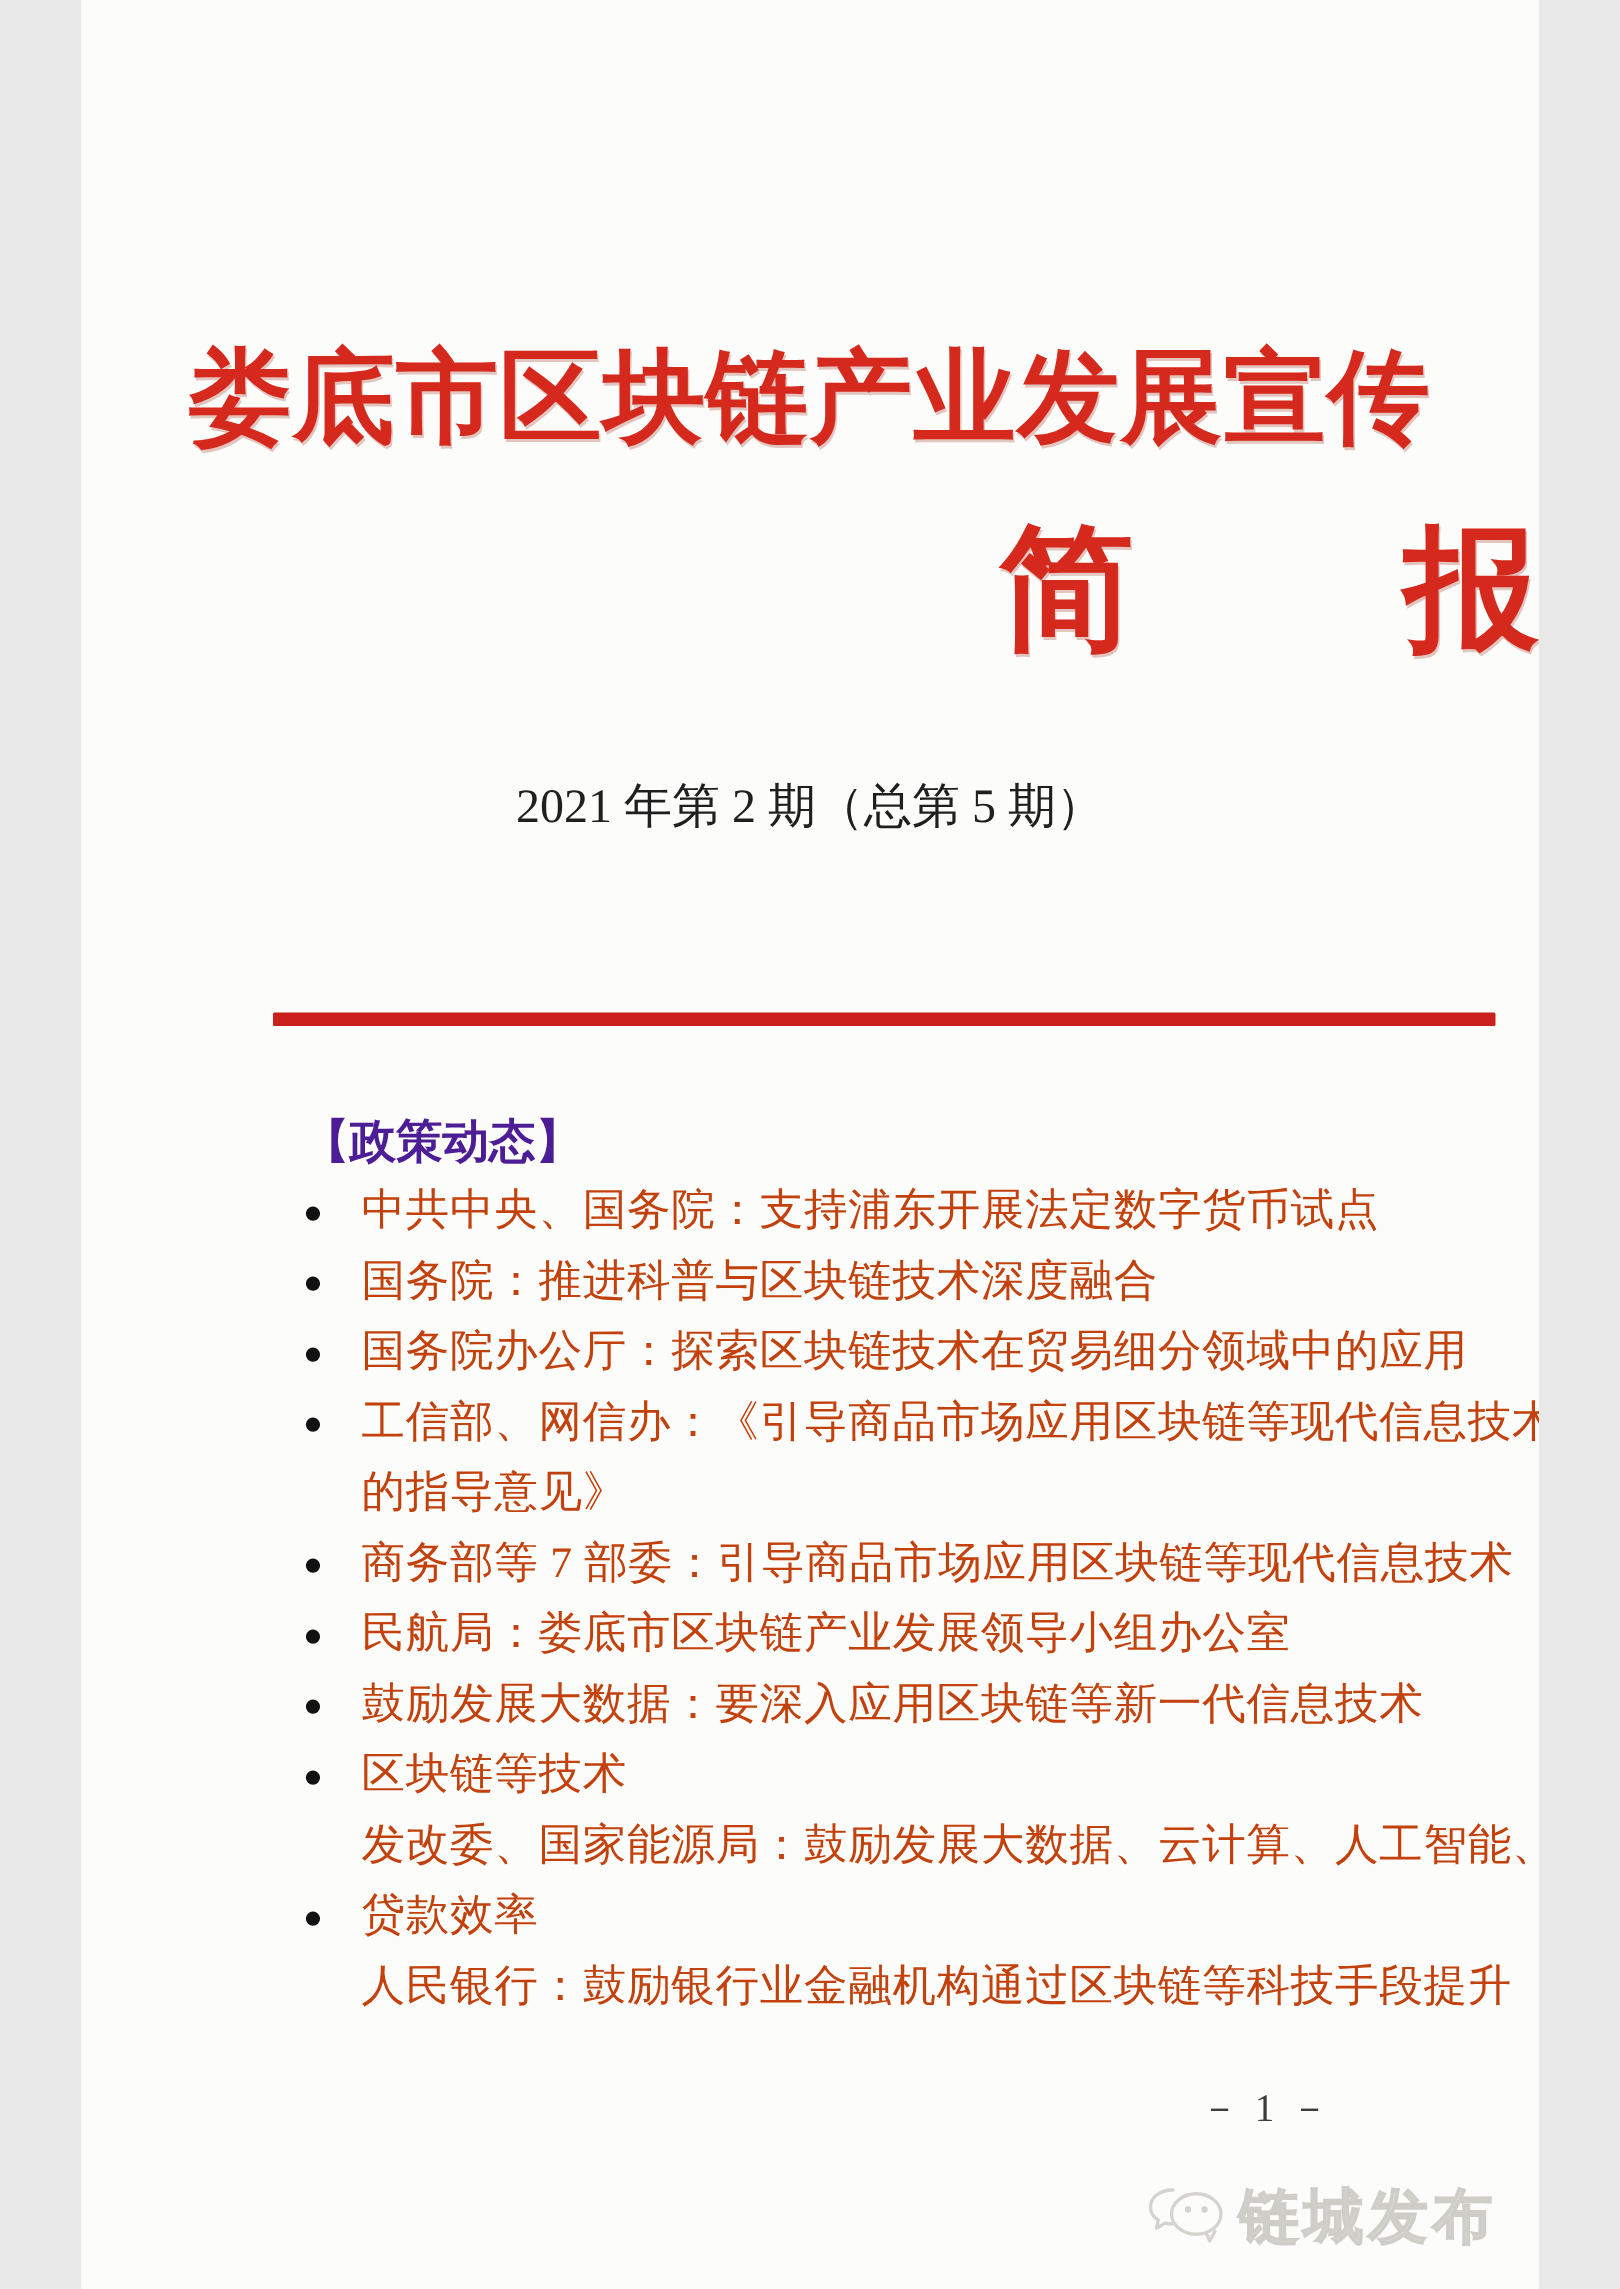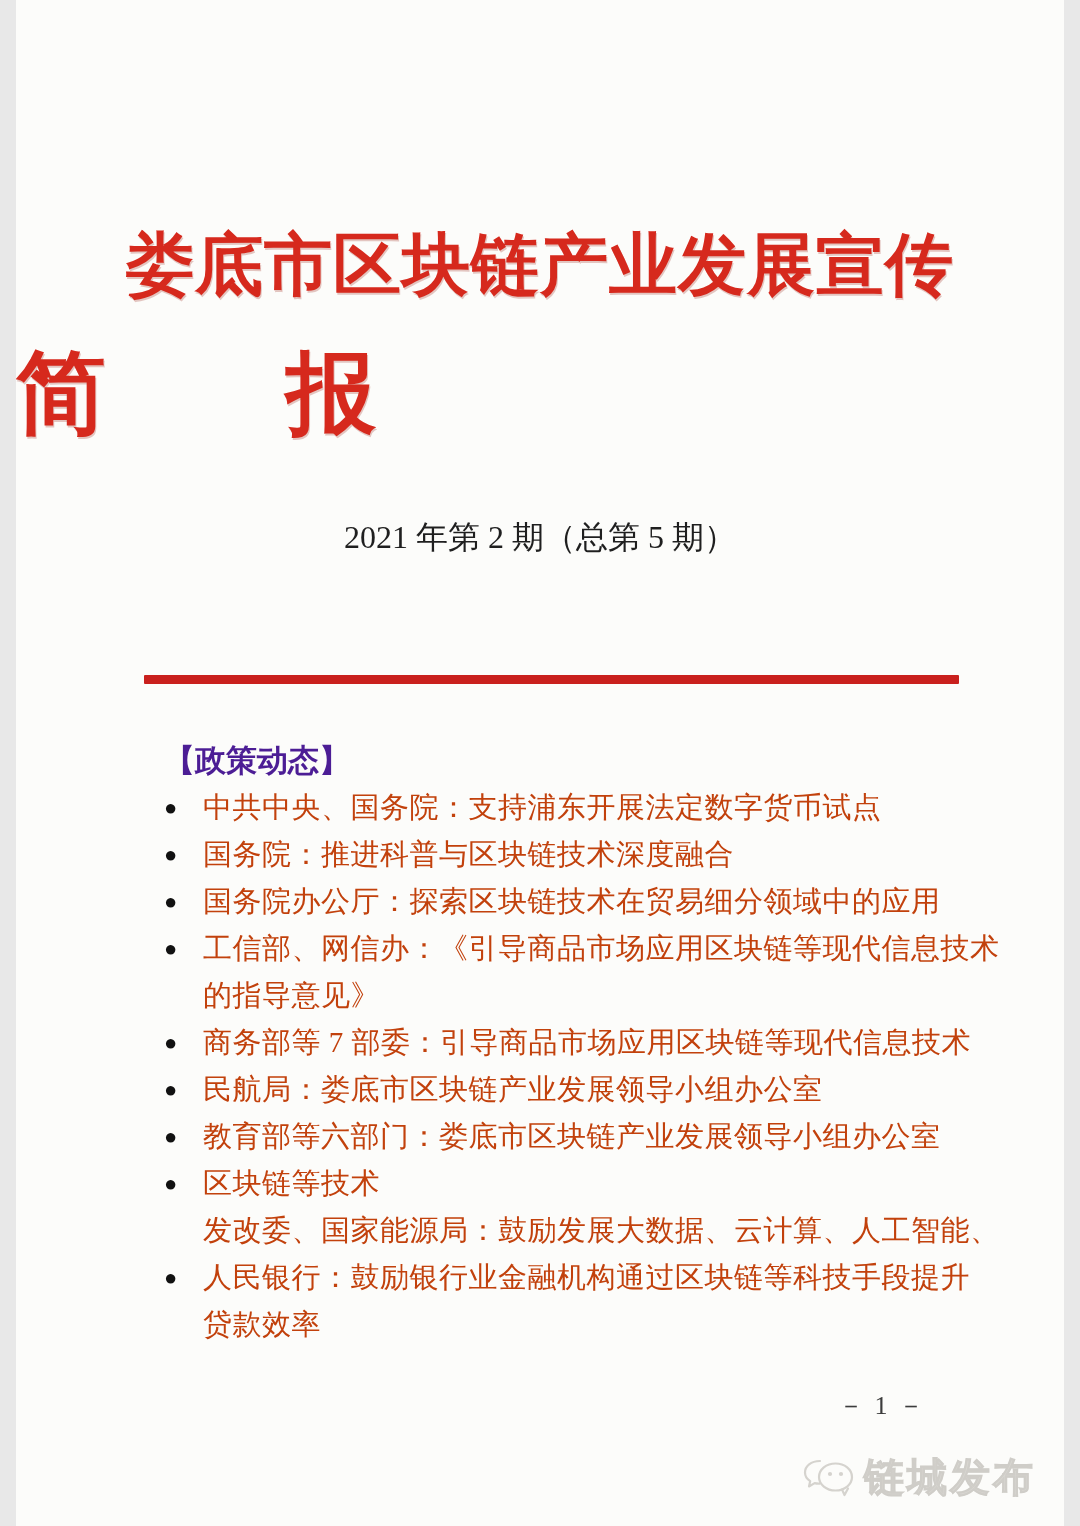--- a/index.html
+++ b/index.html
@@ -2,21 +2,21 @@
 <html style="--accent-red: #d6291d; --rule-red: #c9201d; --paper: #fcfcfa; --ink: #1f1f1f; --wm-gray: #d8d6d1;"><head>
 <meta charset="utf-8">
 <style>
   html, body {
     margin: 0;
     padding: 0;
     background: #e8e8e8;
   }
   .page {
     position: relative;
-    width: 1048px;
+    width: 972px;
     height: 1526px;
     margin: 0 auto;
     background: var(--paper, #fcfcfa);
     font-family: "Liberation Serif", "DejaVu Serif", serif;
     color: var(--ink, #1f1f1f);
     overflow: hidden;
   }
   .title-line1 {
     position: absolute;
     top: 226px;
@@ -30,21 +30,21 @@
     letter-spacing: 1px;
     color: var(--accent-red, #d6291d);
     text-shadow: 1px 2px 0 rgba(150, 30, 20, 0.25);
   }
   .title-line2 {
     position: absolute;
     top: 344px;
     left: 0;
     right: 0;
     margin: 0;
-    text-align: left;
+    text-align: right;
     font-size: 90px;
     line-height: 1.1;
     font-weight: bold;
     color: var(--accent-red, #d6291d);
     text-shadow: 1px 2px 0 rgba(150, 30, 20, 0.25);
   }
   .issue-line {
     position: absolute;
     top: 518px;
     left: 0;
@@ -197,37 +197,37 @@
   <li class="policy-item">
     <span class="bullet-dot">●</span>
     <span class="item-lines">
           <div class="item-line">民航局：娄底市区块链产业发展领导小组办公室</div>
         </span>
   </li>
 
   <li class="policy-item">
     <span class="bullet-dot">●</span>
     <span class="item-lines">
-          <div class="item-line">教育部等六部门：娄底市区块链产业发展领导小组办公室</div>
+          <div class="item-line">鼓励发展大数据：要深入应用区块链等新一代信息技术</div>
         </span>
   </li>
 
   <li class="policy-item">
     <span class="bullet-dot">●</span>
     <span class="item-lines">
           <div class="item-line">区块链等技术</div>
           <div class="item-line">发改委、国家能源局：鼓励发展大数据、云计算、人工智能、</div>
         </span>
   </li>
 
   <li class="policy-item">
     <span class="bullet-dot">●</span>
     <span class="item-lines">
+          <div class="item-line">贷款效率</div>
           <div class="item-line">人民银行：鼓励银行业金融机构通过区块链等科技手段提升</div>
-          <div class="item-line">贷款效率</div>
         </span>
   </li>
 </ul>
 
   <div class="page-number">－ 1 －</div>
 
   <div class="watermark">
     <span class="wm-icon">
       <svg width="56" height="46" viewBox="0 0 56 46" aria-hidden="true">
         <g fill="none" stroke="#d5d3ce" stroke-width="2.2" stroke-linecap="round" stroke-linejoin="round">

